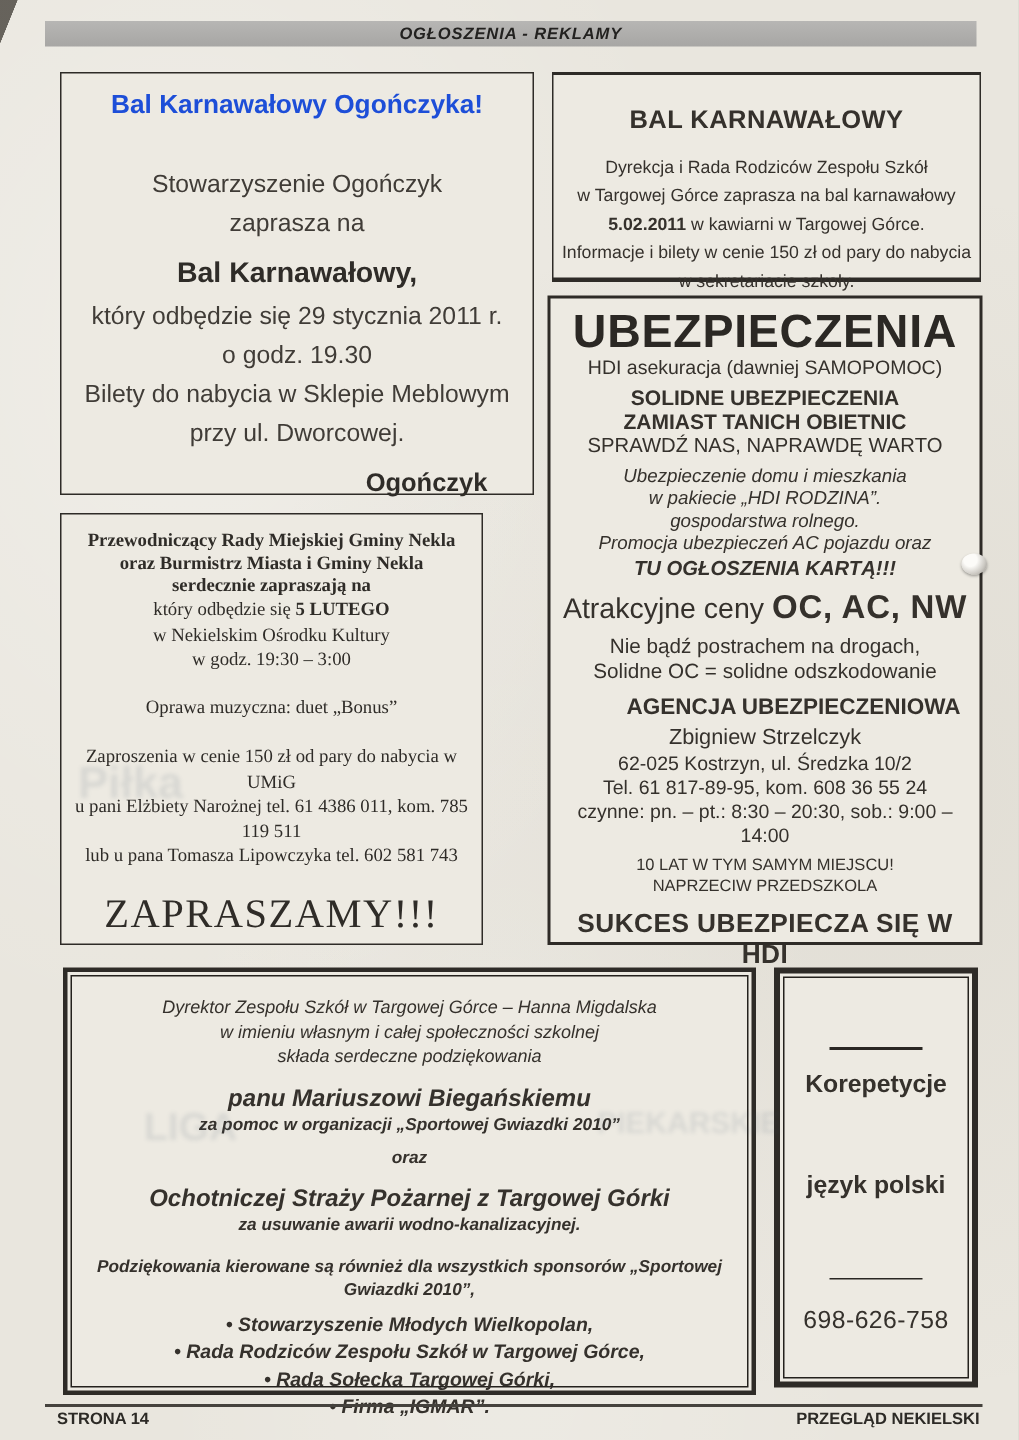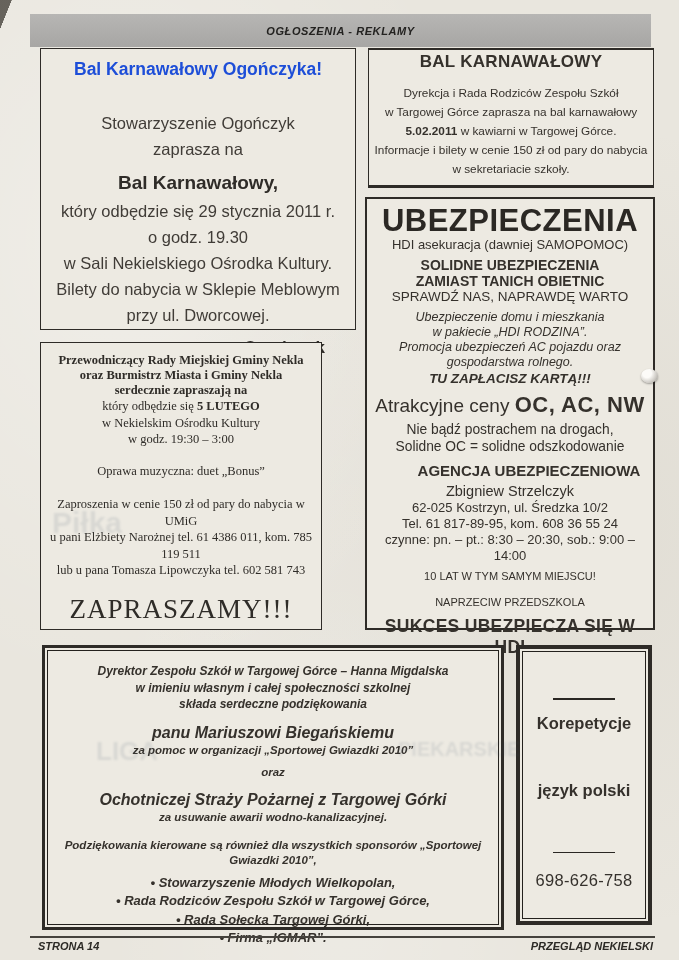--- a/index.html
+++ b/index.html
@@ -18,32 +18,32 @@
   
   .corner-mark{position:absolute;left:0;top:0;width:18px;height:40px;
     background:linear-gradient(112deg,#4f4b44 34%,transparent 35%);opacity:.85;}
   .hole{position:absolute;left:641px;top:369px;width:17px;height:14px;border-radius:50%;
     background:radial-gradient(circle at 35% 30%, #fcfbf8 0 30%, #cdcac4 65%, #8e8b85);
     box-shadow:0 1px 2px rgba(0,0,0,.35);z-index:8;}
   .ghost{position:absolute;pointer-events:none;z-index:6;font-weight:bold;
     color:#44566a;filter:blur(1.3px);opacity:.12;white-space:nowrap;}
 
   
-  .header-bar{position:absolute;left:30px;top:14px;width:621px;height:33px;
+  .header-bar{position:absolute;left:30px;top:14px;width:621px;height:17px;
     background:linear-gradient(#b7b6b4,#a7a6a4);display:flex;align-items:center;justify-content:center;
     font-size:11px;font-weight:bold;font-style:italic;color:#232220;letter-spacing:.6px;}
   .footer-rule{position:absolute;left:30px;top:936px;width:625px;height:2px;background:#45423d;}
-  .footer-text{position:absolute;top:940px;font-size:11px;font-weight:bold;font-style:italic;color:#2c2a26;}
+  .footer-text{position:absolute;top:940px;font-size:11px;font-weight:bold;color:#2c2a26;}
   .footer-left{left:38px;}
   .footer-right{right:26px;}
 
   
   .box{position:absolute;background:#edeae2;border:1.6px solid #2e2b27;box-sizing:border-box;text-align:center;}
   .box-ogonczyk{left:40px;top:48px;width:316px;height:282px;padding-top:10px;color:#403c37;}
-  .box-karnawalowy{left:368px;top:48px;width:286px;height:140px;border-top-width:2.5px;border-bottom-width:3px;padding-top:2px;}
+  .box-karnawalowy{left:368px;top:48px;width:286px;height:140px;border-top-width:2.5px;border-bottom-width:3px;padding-top:20px;}
   .box-ubezpieczenia{left:365px;top:197px;width:290px;height:433px;border-width:2.2px;padding-top:5px;}
   .box-samorzadowy{left:40px;top:342px;width:282px;height:288px;padding-top:10px;color:#2f2c28;}
   .box-podziekowania{left:42px;top:645px;width:462px;height:285px;border-width:3px;}
   .box-podziekowania .inner{position:absolute;inset:2px;border:1px solid #24211d;padding-top:12px;box-sizing:border-box;}
   .box-korepetycje{left:516px;top:645px;width:136px;height:280px;border-width:4px;}
   .box-korepetycje .inner{position:absolute;inset:2px;border:1.5px solid #24211d;box-sizing:border-box;
     display:flex;flex-direction:column;align-items:center;}
   .b{font-weight:bold;}
 
   
@@ -75,21 +75,21 @@
 
   
   .sm-intro{font-size:12.5px;font-weight:bold;line-height:15px;font-family:"Liberation Serif",serif;}
   .sm-title{font-size:31px;line-height:32px;letter-spacing:1px;margin-top:26px;margin-bottom:22px;font-family:"Liberation Serif",serif;}
   .sm-line{font-size:12.5px;line-height:16.5px;font-family:"Liberation Serif",serif;}
   .sm-music{margin-top:15px;}
   .sm-tickets{margin-top:17px;}
   .sm-closing{font-size:27px;letter-spacing:1px;margin-top:15px;font-family:"Liberation Serif",serif;}
 
   
-  .pd-intro{font-size:12px;font-weight:bold;font-style:italic;line-height:16.5px;}
+  .pd-intro{font-size:12px;font-weight:normal;font-style:italic;line-height:16.5px;}
   .pd-honoree{font-size:16px;font-weight:bold;font-style:italic;line-height:20px;margin-top:10px;}
   .pd-reason{font-size:11.5px;font-weight:bold;font-style:italic;line-height:15px;}
   .pd-conj{font-size:11.5px;font-weight:bold;font-style:italic;line-height:15px;margin-top:7px;}
   .pd-sp-intro{font-size:11.5px;font-weight:bold;font-style:italic;line-height:15.5px;}
   .pd-sponsors{font-size:13px;font-weight:bold;font-style:italic;line-height:18.5px;}
   .mt14{margin-top:13px;}
 
   
   .kr-rule{width:62px;height:1.5px;background:#2a2723;}
   .kr-rule1{margin-top:46px;}
@@ -113,21 +113,20 @@
   <span class="ghost" style="left:96px;top:736px;font-size:26px;">LIGA</span>
   <span class="ghost" style="left:398px;top:738px;font-size:20px;">PIEKARSKIE</span>
 
   <div class="box box-ogonczyk">
     <div class="og-title">Bal Karnawałowy Ogończyka!</div>
     <div class="og-line">Stowarzyszenie Ogończyk</div>
     <div class="og-line" style="margin-bottom:6px;">zaprasza na</div>
     <div class="og-event">Bal Karnawałowy,</div>
     <div class="og-line">który odbędzie się 29 stycznia 2011 r.</div>
     <div class="og-line">o godz. 19.30</div>
-    <div class="og-line">w Sali Nekielskiego Ośrodka Kultury.</div>
     <div class="og-line">Bilety do nabycia w Sklepie Meblowym</div>
     <div class="og-line">przy ul. Dworcowej.</div>
     <div class="og-sign">Ogończyk</div>
   </div>
 
   <div class="box box-karnawalowy">
     <div class="bk-title">BAL KARNAWAŁOWY</div>
     <div class="bk-line">Dyrekcja i Rada Rodziców Zespołu Szkół</div>
     <div class="bk-line">w Targowej Górce zaprasza na bal karnawałowy</div>
     <div class="bk-line"><span class="b">5.02.2011</span><span> w kawiarni w Targowej Górce.</span></div>
@@ -136,33 +135,33 @@
   </div>
 
   <div class="box box-ubezpieczenia">
     <div class="ub-title">UBEZPIECZENIA</div>
     <div class="ub-sub">HDI asekuracja (dawniej SAMOPOMOC)</div>
     <div class="ub-slogan">SOLIDNE UBEZPIECZENIA</div>
     <div class="ub-slogan">ZAMIAST TANICH OBIETNIC</div>
     <div class="ub-slogan3">SPRAWDŹ NAS, NAPRAWDĘ WARTO</div>
     <div class="ub-offer">Ubezpieczenie domu i mieszkania</div>
     <div class="ub-offer">w pakiecie „HDI RODZINA”.</div>
+    <div class="ub-offer">gospodarstwa rolnego.</div>
     <div class="ub-offer">Promocja ubezpieczeń AC pojazdu oraz</div>
-    <div class="ub-offer">gospodarstwa rolnego.</div>
-    <div class="ub-card">TU ZAPŁACISZ KARTĄ!!!</div>
+    <div class="ub-card">TU OGŁOSZENIA KARTĄ!!!</div>
     <div class="ub-prices"><span class="p1">Atrakcyjne ceny </span><span class="p2">OC, AC, NW</span></div>
     <div class="ub-oc">Nie bądź postrachem na drogach,</div>
     <div class="ub-oc">Solidne OC = solidne odszkodowanie</div>
     <div class="ub-agency">AGENCJA UBEZPIECZENIOWA</div>
     <div class="ub-agent">Zbigniew Strzelczyk</div>
     <div class="ub-contact">62-025 Kostrzyn, ul. Średzka 10/2</div>
     <div class="ub-contact">Tel. 61 817-89-95, kom. 608 36 55 24</div>
     <div class="ub-contact">czynne: pn. – pt.: 8:30 – 20:30, sob.: 9:00 – 14:00</div>
     <div class="ub-note">10 LAT W TYM SAMYM MIEJSCU!</div>
-    <div class="ub-note" style="margin-top:12px;">NAPRZECIW PRZEDSZKOLA</div>
+    <div class="ub-note" style="margin-top:0;">NAPRZECIW PRZEDSZKOLA</div>
     <div class="ub-slogan2">SUKCES UBEZPIECZA SIĘ W HDI</div>
   </div>
   <div class="hole"></div>
 
   <div class="box box-samorzadowy serif">
     <div class="sm-intro">Przewodniczący Rady Miejskiej Gminy Nekla</div>
     <div class="sm-intro">oraz Burmistrz Miasta i Gminy Nekla</div>
     <div class="sm-intro">serdecznie zapraszają na</div>
     <div class="sm-line"><span>który odbędzie się </span><span class="b">5 LUTEGO</span></div>
     <div class="sm-line">w Nekielskim Ośrodku Kultury</div>

